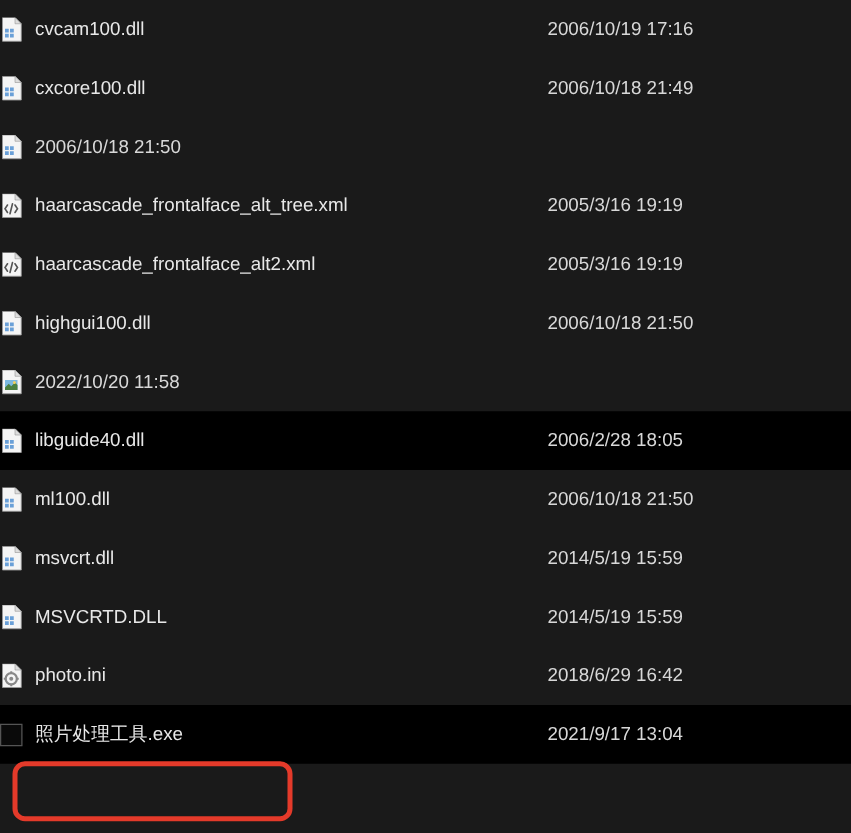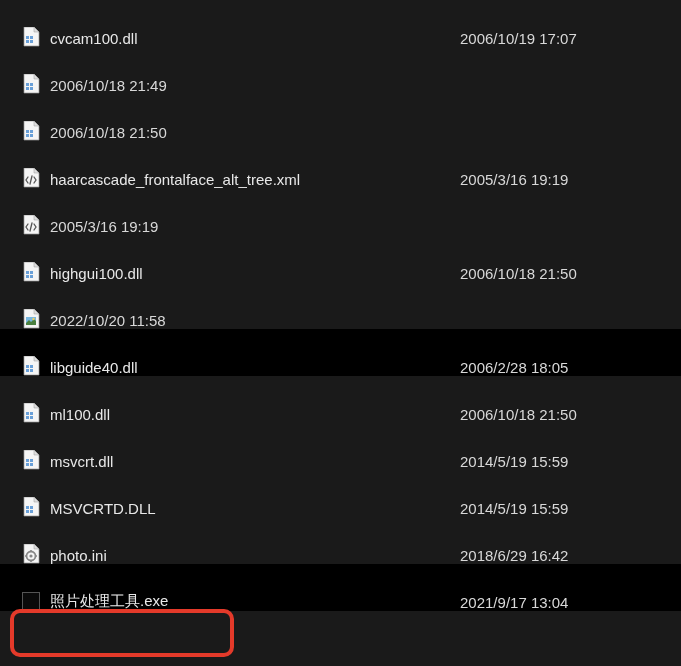--- a/index.html
+++ b/index.html
@@ -11,23 +11,22 @@
       width: 681px;
       height: 666px;
       overflow: hidden;
     }
     .file-list {
       display: flex;
       flex-direction: column;
     }
     .file-row {
       display: flex;
-      align-items: flex-end;
+      align-items: center;
       height: 47px;
-      padding-left: 22px;
       cursor: default;
     }
     .file-row.selected {
       background: #000000;
     }
     .icon {
       width: 18px;
       height: 20px;
       margin-right: 10px;
       flex-shrink: 0;
@@ -69,33 +68,34 @@
   <svg viewBox="0 0 18 20" width="18" height="20">
     <path d="M2 0 L12 0 L17 5 L17 19 L2 19 Z" fill="#f5f5f5" stroke="#999" stroke-width="0.7"></path>
     <path d="M12 0 L12 5 L17 5 Z" fill="#ddd" stroke="#999" stroke-width="0.5"></path>
     <rect x="4" y="9" width="3" height="3" fill="#6aa0d8"></rect>
     <rect x="8" y="9" width="3" height="3" fill="#6aa0d8"></rect>
     <rect x="4" y="13" width="3" height="3" fill="#6aa0d8"></rect>
     <rect x="8" y="13" width="3" height="3" fill="#6aa0d8"></rect>
   </svg>
 </span>
       <span class="file-name">cvcam100.dll</span>
-      <span class="file-date">2006/10/19 17:07</span>
-    </div>
-    <div class="file-row">
-      <span class="icon">
-  <svg viewBox="0 0 18 20" width="18" height="20">
-    <path d="M2 0 L12 0 L17 5 L17 19 L2 19 Z" fill="#f5f5f5" stroke="#999" stroke-width="0.7"></path>
-    <path d="M12 0 L12 5 L17 5 Z" fill="#ddd" stroke="#999" stroke-width="0.5"></path>
-    <rect x="4" y="9" width="3" height="3" fill="#6aa0d8"></rect>
-    <rect x="8" y="9" width="3" height="3" fill="#6aa0d8"></rect>
-    <rect x="4" y="13" width="3" height="3" fill="#6aa0d8"></rect>
-    <rect x="8" y="13" width="3" height="3" fill="#6aa0d8"></rect>
-  </svg>
-</span>
+      <span class="file-date">2006/10/19 17:16</span>
+    </div>
+    <div class="file-row">
+      <span class="icon">
+  <svg viewBox="0 0 18 20" width="18" height="20">
+    <path d="M2 0 L12 0 L17 5 L17 19 L2 19 Z" fill="#f5f5f5" stroke="#999" stroke-width="0.7"></path>
+    <path d="M12 0 L12 5 L17 5 Z" fill="#ddd" stroke="#999" stroke-width="0.5"></path>
+    <rect x="4" y="9" width="3" height="3" fill="#6aa0d8"></rect>
+    <rect x="8" y="9" width="3" height="3" fill="#6aa0d8"></rect>
+    <rect x="4" y="13" width="3" height="3" fill="#6aa0d8"></rect>
+    <rect x="8" y="13" width="3" height="3" fill="#6aa0d8"></rect>
+  </svg>
+</span>
+      <span class="file-name">cxcore100.dll</span>
       <span class="file-date">2006/10/18 21:49</span>
     </div>
     <div class="file-row">
       <span class="icon">
   <svg viewBox="0 0 18 20" width="18" height="20">
     <path d="M2 0 L12 0 L17 5 L17 19 L2 19 Z" fill="#f5f5f5" stroke="#999" stroke-width="0.7"></path>
     <path d="M12 0 L12 5 L17 5 Z" fill="#ddd" stroke="#999" stroke-width="0.5"></path>
     <rect x="4" y="9" width="3" height="3" fill="#6aa0d8"></rect>
     <rect x="8" y="9" width="3" height="3" fill="#6aa0d8"></rect>
     <rect x="4" y="13" width="3" height="3" fill="#6aa0d8"></rect>
@@ -116,20 +116,21 @@
       <span class="file-date">2005/3/16 19:19</span>
     </div>
     <div class="file-row">
       <span class="icon">
   <svg viewBox="0 0 18 20" width="18" height="20">
     <path d="M2 0 L12 0 L17 5 L17 19 L2 19 Z" fill="#f5f5f5" stroke="#999" stroke-width="0.7"></path>
     <path d="M12 0 L12 5 L17 5 Z" fill="#ddd" stroke="#999" stroke-width="0.5"></path>
     <path d="M6 9 L4 12 L6 15 M12 9 L14 12 L12 15 M10 8 L8 16" stroke="#555" stroke-width="1.3" fill="none" stroke-linecap="round"></path>
   </svg>
 </span>
+      <span class="file-name">haarcascade_frontalface_alt2.xml</span>
       <span class="file-date">2005/3/16 19:19</span>
     </div>
     <div class="file-row">
       <span class="icon">
   <svg viewBox="0 0 18 20" width="18" height="20">
     <path d="M2 0 L12 0 L17 5 L17 19 L2 19 Z" fill="#f5f5f5" stroke="#999" stroke-width="0.7"></path>
     <path d="M12 0 L12 5 L17 5 Z" fill="#ddd" stroke="#999" stroke-width="0.5"></path>
     <rect x="4" y="9" width="3" height="3" fill="#6aa0d8"></rect>
     <rect x="8" y="9" width="3" height="3" fill="#6aa0d8"></rect>
     <rect x="4" y="13" width="3" height="3" fill="#6aa0d8"></rect>

